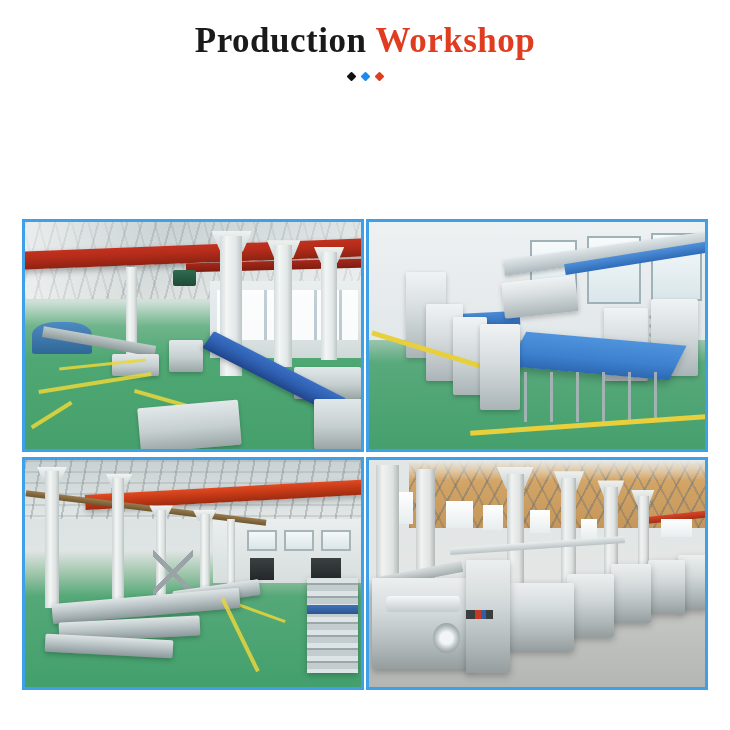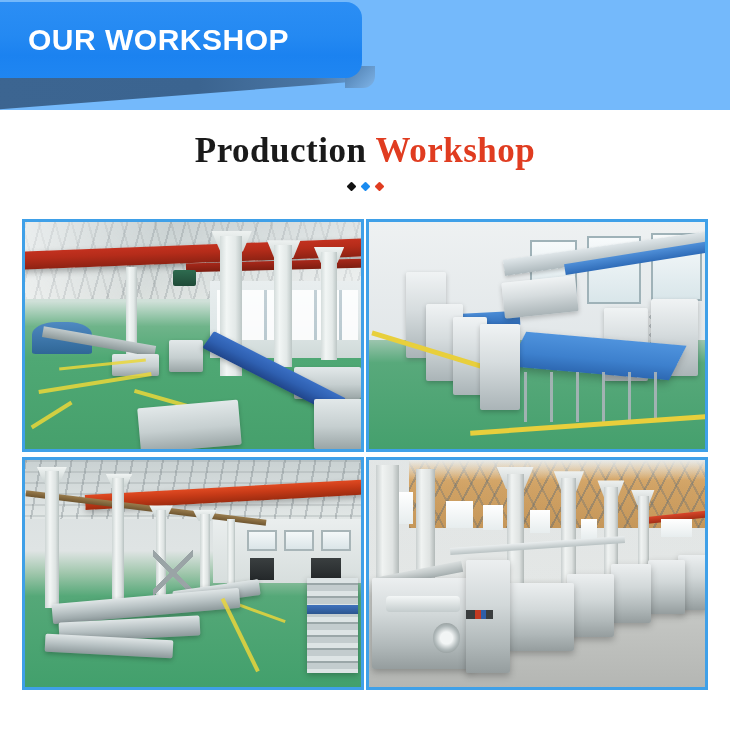--- a/index.html
+++ b/index.html
@@ -453,27 +453,20 @@
     position: absolute; left: 2%; top: 48%; width: 26%; height: 5%;
     background: linear-gradient(to bottom, #d9dede, #a7b0b1);
     transform: rotate(-11deg);
   }
 </style>
 </head>
 <body>
 
 <div class="page">
 
-  <div class="banner">
-    <div class="banner-ribbon"></div>
-    <div class="banner-ribbon-tip"></div>
-    <div class="banner-tab">
-      <span class="banner-tab-label">OUR WORKSHOP</span>
-    </div>
-  </div>
 
   <div class="title-block">
     <div class="section-title">
       <span class="title-part-dark">Production</span><span>&nbsp;</span><span class="title-part-accent">Workshop</span>
     </div>
     <div class="diamond-row">
       <span class="diamond" style="background:#111111"></span>
       <span class="diamond" style="background:#1a8bf0"></span>
       <span class="diamond" style="background:#e03c20"></span>
     </div>

